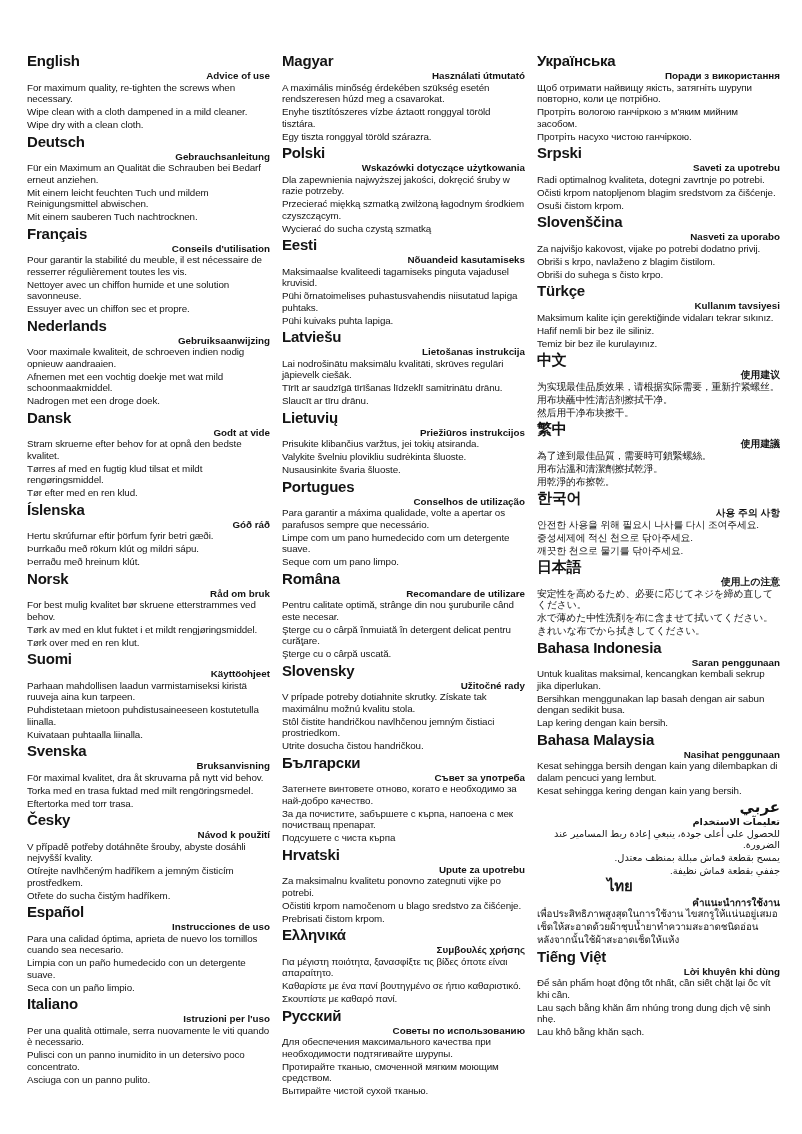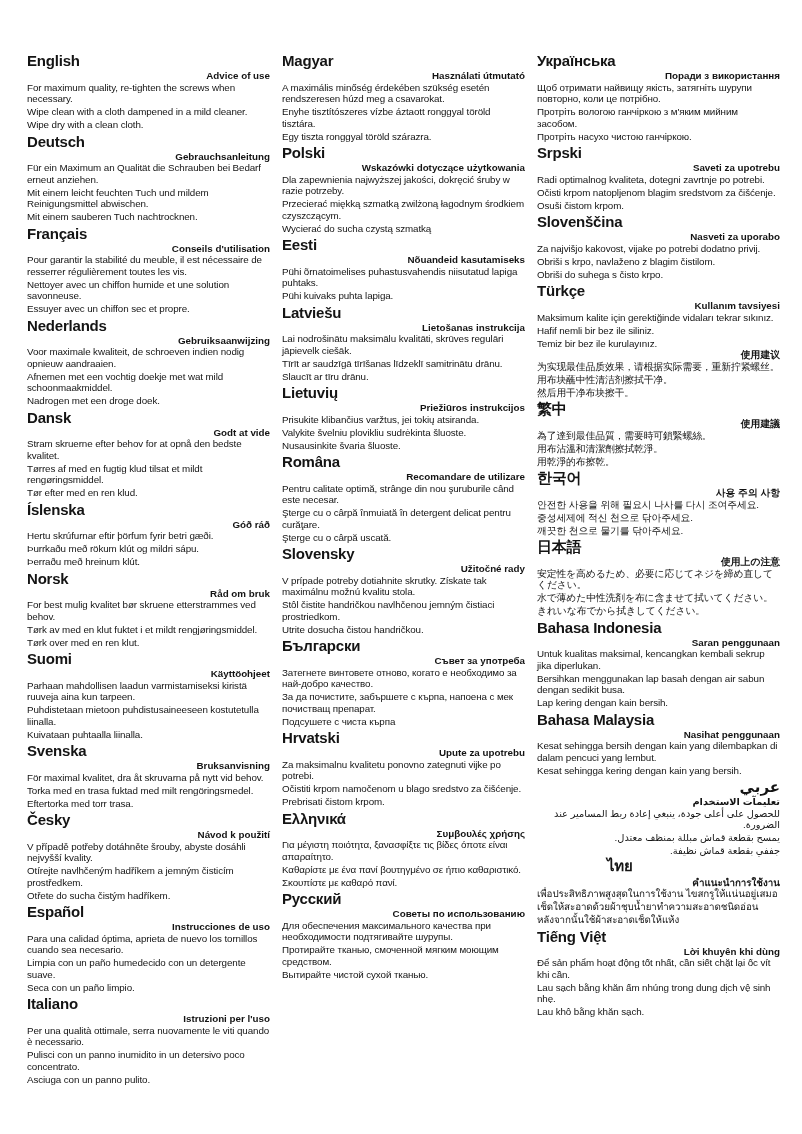--- a/index.html
+++ b/index.html
@@ -170,38 +170,46 @@
         <section class="sec">
           <h2 class="lang">Polski</h2>
           <div class="sub">Wskazówki dotyczące użytkowania</div>
           <p class="body">Dla zapewnienia najwyższej jakości, dokręcić śruby w razie potrzeby.</p>
           <p class="body">Przecierać miękką szmatką zwilżoną łagodnym środkiem czyszczącym.</p>
           <p class="body">Wycierać do sucha czystą szmatką</p>
         </section>
         <section class="sec">
           <h2 class="lang">Eesti</h2>
           <div class="sub">Nõuandeid kasutamiseks</div>
+          <p class="body">Maksimaalse kvaliteedi tagamiseks pinguta vajadusel kruvisid.</p>
           <p class="body">Pühi õrnatoimelises puhastusvahendis niisutatud lapiga puhtaks.</p>
           <p class="body">Pühi kuivaks puhta lapiga.</p>
         </section>
         <section class="sec">
           <h2 class="lang">Latviešu</h2>
           <div class="sub">Lietošanas instrukcija</div>
           <p class="body">Lai nodrošinātu maksimālu kvalitāti, skrūves regulāri jāpievelk ciešāk.</p>
           <p class="body">Tīrīt ar saudzīgā tīrīšanas līdzeklī samitrinātu drānu.</p>
           <p class="body">Slaucīt ar tīru drānu.</p>
         </section>
         <section class="sec">
           <h2 class="lang">Lietuvių</h2>
           <div class="sub">Priežiūros instrukcijos</div>
           <p class="body">Prisukite klibančius varžtus, jei tokių atsiranda.</p>
           <p class="body">Valykite švelniu plovikliu sudrėkinta šluoste.</p>
           <p class="body">Nusausinkite švaria šluoste.</p>
         </section>
         <section class="sec">
+          <h2 class="lang">Portugues</h2>
+          <div class="sub">Conselhos de utilização</div>
+          <p class="body">Para garantir a máxima qualidade, volte a apertar os parafusos sempre que necessário.</p>
+          <p class="body">Limpe com um pano humedecido com um detergente suave.</p>
+          <p class="body">Seque com um pano limpo.</p>
+        </section>
+        <section class="sec">
           <h2 class="lang">Româna</h2>
           <div class="sub">Recomandare de utilizare</div>
           <p class="body">Pentru calitate optimă, strânge din nou şuruburile când este necesar.</p>
           <p class="body">Şterge cu o cârpă înmuiată în detergent delicat pentru curăţare.</p>
           <p class="body">Şterge cu o cârpă uscată.</p>
         </section>
         <section class="sec">
           <h2 class="lang">Slovensky</h2>
           <div class="sub">Užitočné rady</div>
           <p class="body">V prípade potreby dotiahnite skrutky. Získate tak maximálnu možnú kvalitu stola.</p>
@@ -260,20 +268,21 @@
           <p class="body">Obriši do suhega s čisto krpo.</p>
         </section>
         <section class="sec">
           <h2 class="lang">Türkçe</h2>
           <div class="sub">Kullanım tavsiyesi</div>
           <p class="body">Maksimum kalite için gerektiğinde vidaları tekrar sıkınız.</p>
           <p class="body">Hafif nemli bir bez ile siliniz.</p>
           <p class="body">Temiz bir bez ile kurulayınız.</p>
         </section>
         <section class="sec">
+          <h2 class="lang">中文</h2>
           <div class="sub">使用建议</div>
           <p class="body">为实现最佳品质效果，请根据实际需要，重新拧紧螺丝。</p>
           <p class="body">用布块蘸中性清洁剂擦拭干净。</p>
           <p class="body">然后用干净布块擦干。</p>
         </section>
         <section class="sec">
           <h2 class="lang">繁中</h2>
           <div class="sub">使用建議</div>
           <p class="body">為了達到最佳品質，需要時可鎖緊螺絲。</p>
           <p class="body">用布沾溫和清潔劑擦拭乾淨。</p>

